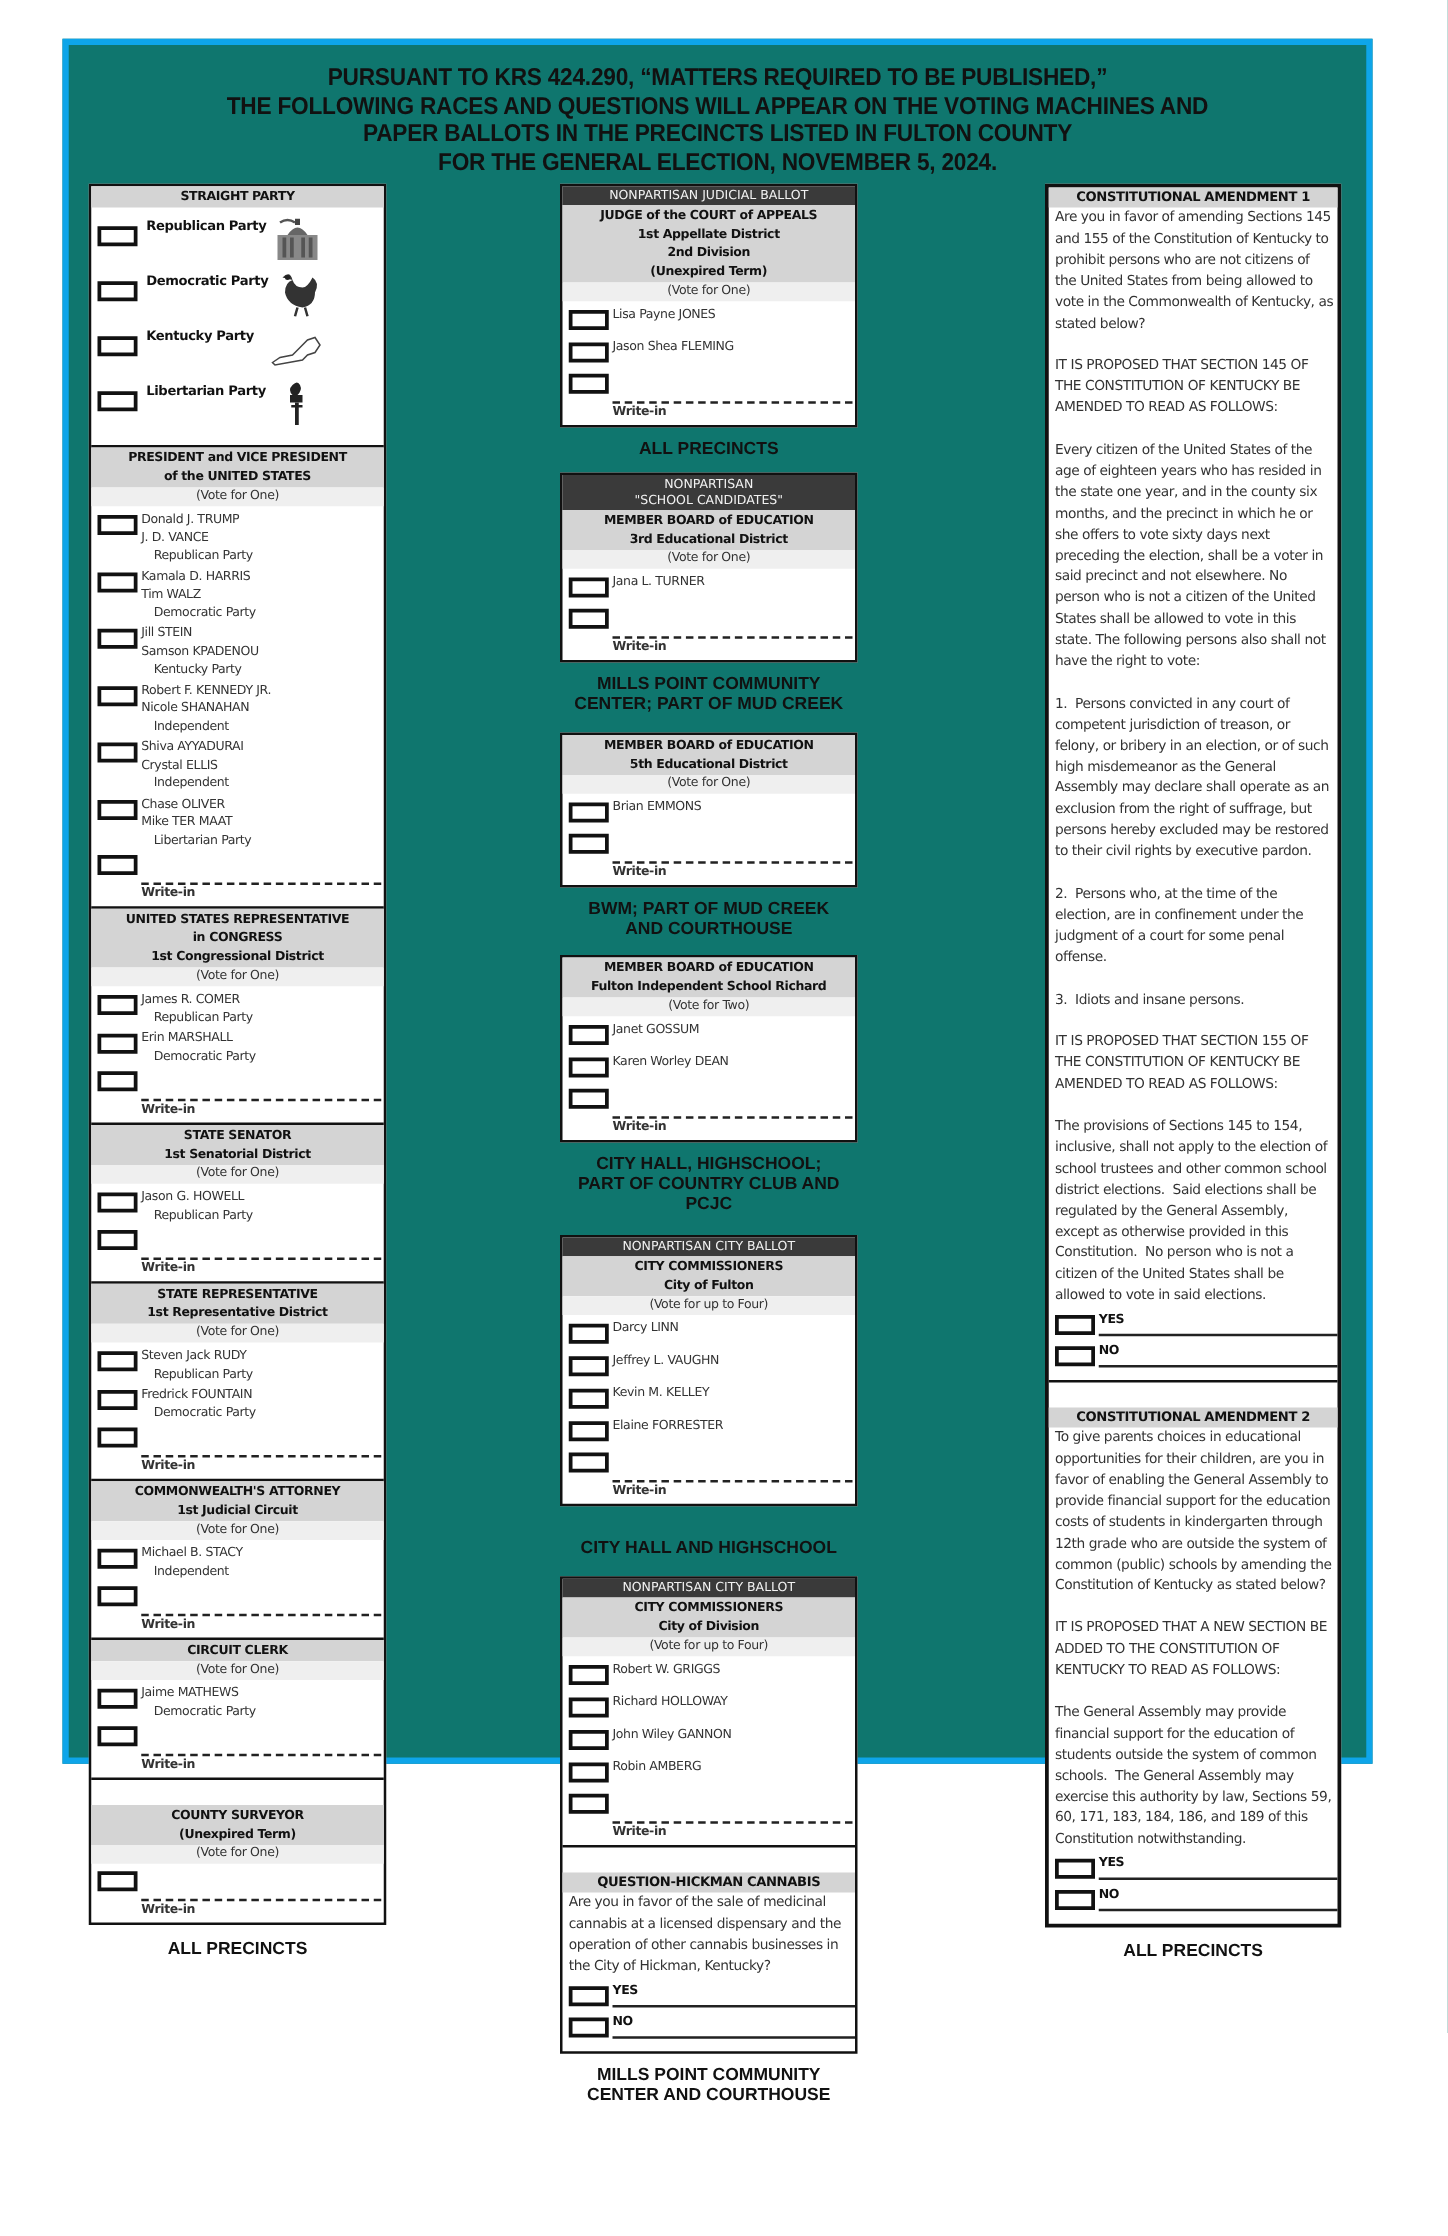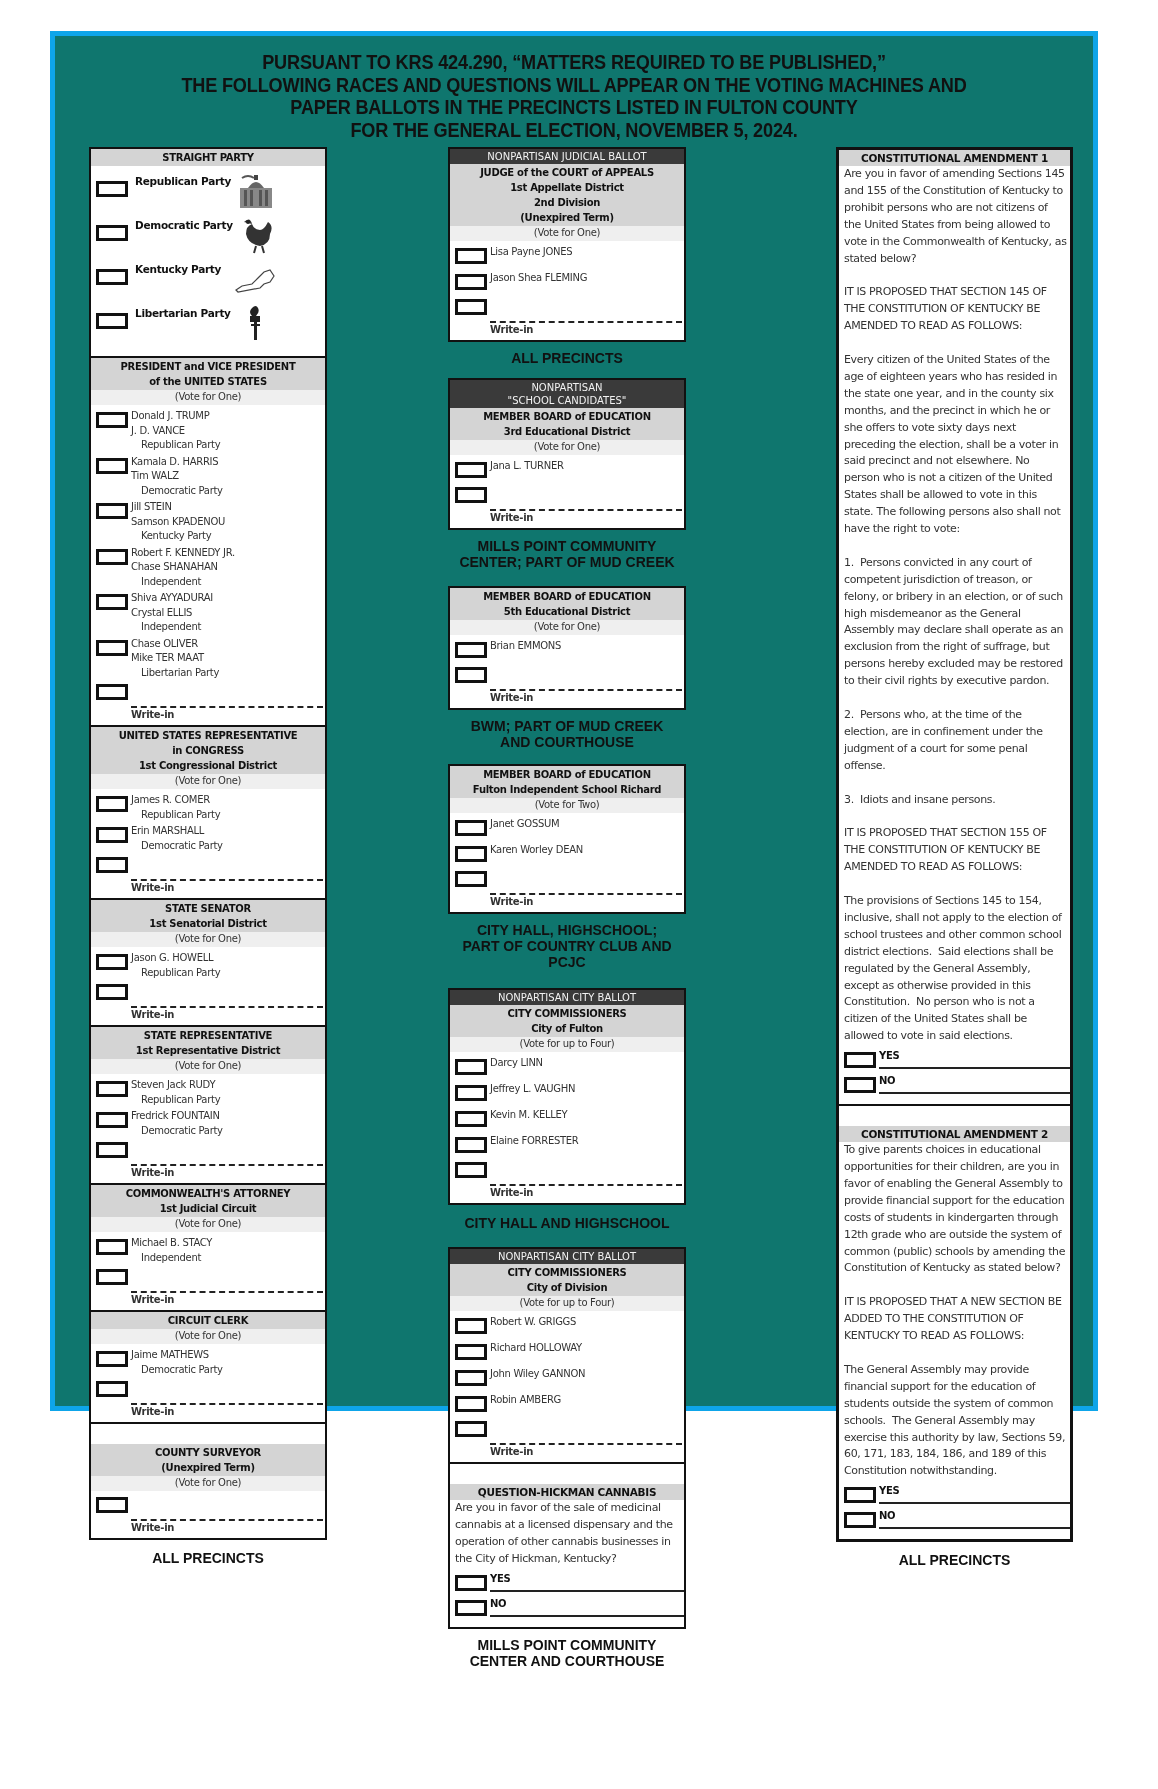--- a/index.html
+++ b/index.html
@@ -12,21 +12,21 @@
   }
   .headline {
     position: absolute; left: 0; right: 0; top: 15px;
     text-align: center; font-family: "Liberation Sans", sans-serif;
     font-weight: bold; font-size: 19.5px; line-height: 22.5px; letter-spacing: -0.2px;
     transform: scaleX(0.93); transform-origin: center top;
   }
   .headline div { white-space: nowrap; }
 
   .col { position: absolute; }
-  .col-left  { left: 34px;  top: 111px; width: 238px; }
+  .col-left  { left: 16px;  top: 111px; width: 238px; }
   .col-mid   { left: 393px; top: 111px; width: 238px; }
   .col-right { left: 781px; top: 111px; width: 237px; }
 
   .box { border: 2.5px solid #111; background: #fff; }
   .race { border-bottom: 2.5px solid #111; }
   .race:last-child { border-bottom: none; margin-top: 20px; }
 
   .dark-band {
     background: #3a3a3a; color: #f2f2f2; text-align: center;
     font-family: "DejaVu Sans", sans-serif; font-size: 10px; line-height: 13px; padding: 1px 0 1px;
@@ -177,21 +177,21 @@
           </div>
           <div class="cand">
             <span class="oval"></span>
             <div class="cand-name">Jill STEIN</div>
             <div class="cand-name">Samson KPADENOU</div>
             <div class="cand-name cand-party">Kentucky Party</div>
           </div>
           <div class="cand">
             <span class="oval"></span>
             <div class="cand-name">Robert F. KENNEDY JR.</div>
-            <div class="cand-name">Chase SHANAHAN</div>
+            <div class="cand-name">Nicole SHANAHAN</div>
             <div class="cand-name cand-party">Independent</div>
           </div>
           <div class="cand">
             <span class="oval"></span>
             <div class="cand-name">Shiva AYYADURAI</div>
             <div class="cand-name">Crystal ELLIS</div>
             <div class="cand-name cand-party">Independent</div>
           </div>
           <div class="cand">
             <span class="oval"></span>
@@ -464,21 +464,21 @@
           <span class="oval"></span>
           <div class="cand-name">Elaine FORRESTER</div>
         </div>
         <div class="writein">
           <span class="oval"></span>
           <span class="dash"></span>
           <span class="wlabel">Write-in</span>
         </div>
       </div>
     </div>
-    <div class="precinct" style="margin-top:10px">CITY HALL AND HIGHSCHOOL</div>
+    <div class="precinct" style="margin-top:24px">CITY HALL AND HIGHSCHOOL</div>
 
     <div class="box" style="margin-top:16px">
       <div class="race">
         <div class="dark-band">NONPARTISAN CITY BALLOT</div>
         <div class="title-band">
           <div>CITY COMMISSIONERS</div>
           <div>City of Division</div>
         </div>
         <div class="vote-band">(Vote for up to Four)</div>
         <div class="cands">

